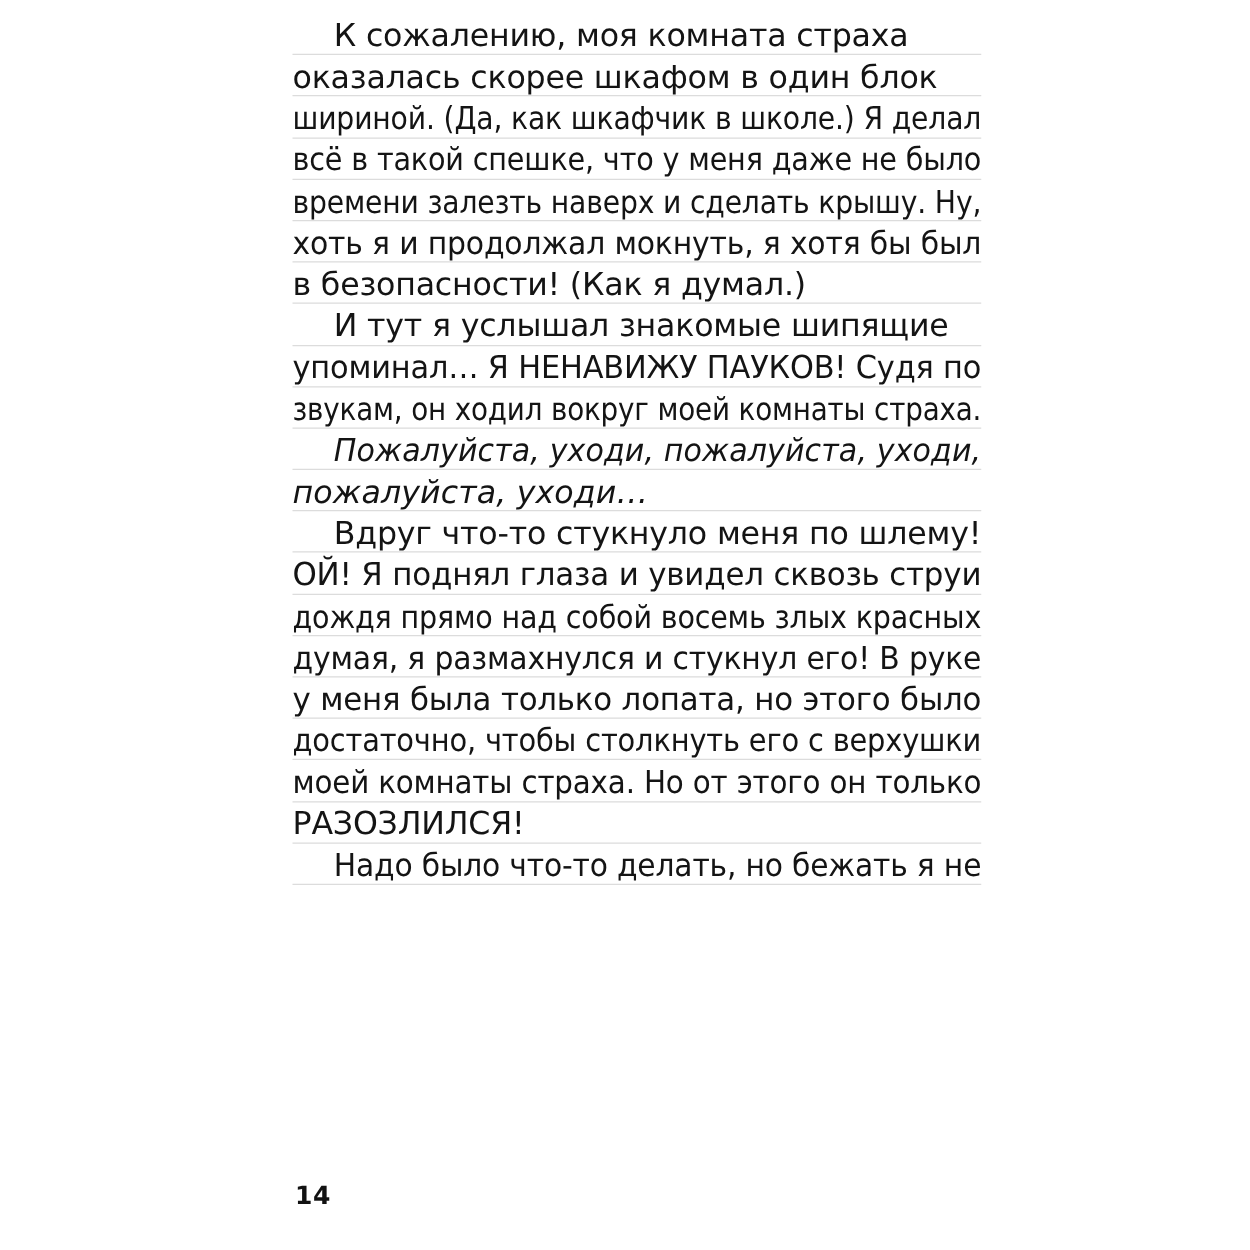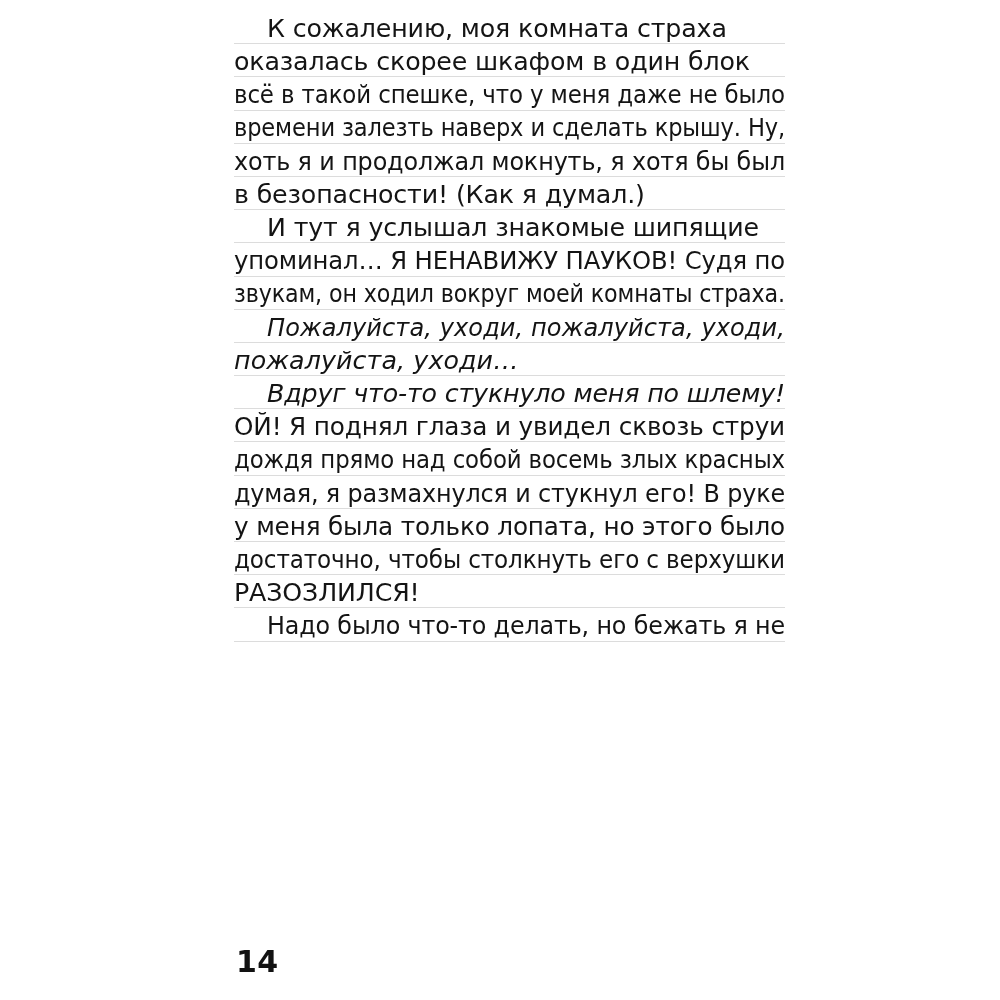--- a/index.html
+++ b/index.html
@@ -63,38 +63,41 @@
   
   .line .txt {
     transform-origin: left bottom;
   }
 
   
   #page-number {
     position: absolute;
     left: 236px;
     top: 944px;
-    font-size: 30px;
+    font-size: 20px;
     font-weight: 700;
     color: #121212;
     font-family: "DejaVu Sans", sans-serif;
     letter-spacing: 0.5px;
   }
 </style>
 </head>
 <body>
 
 <div id="page">
 
   <div id="text-block">
       <div class="line indent">
         <span class="txt">К сожалению, моя комната страха</span>
       </div>
       <div class="line">
         <span class="txt">оказалась скорее шкафом в один блок</span>
+      </div>
+      <div class="line">
+        <span class="txt" style="transform: scaleX(0.8933);">шириной. (Да, как шкафчик в школе.) Я делал</span>
       </div>
       <div class="line">
         <span class="txt" style="transform: scaleX(0.9064);">всё в такой спешке, что у меня даже не было</span>
       </div>
       <div class="line">
         <span class="txt" style="transform: scaleX(0.8923);">времени залезть наверх и сделать крышу. Ну,</span>
       </div>
       <div class="line">
         <span class="txt" style="transform: scaleX(0.9442);">хоть я и продолжал мокнуть, я хотя бы был</span>
       </div>
@@ -110,38 +113,41 @@
       <div class="line">
         <span class="txt" style="transform: scaleX(0.8784);">звукам, он ходил вокруг моей комнаты страха.</span>
       </div>
       <div class="line indent italic">
         <span class="txt" style="transform: scaleX(0.95);">Пожалуйста, уходи, пожалуйста, уходи,</span>
       </div>
       <div class="line italic">
         <span class="txt">пожалуйста, уходи…</span>
       </div>
       <div class="line indent">
-        <span class="txt" style="transform: scaleX(0.9999); font-style: italic;">Вдруг что-то стукнуло меня по шлему!</span>
+        <span class="txt" style="transform: scaleX(0.9999);">Вдруг что-то стукнуло меня по шлему!</span>
       </div>
       <div class="line">
         <span class="txt" style="transform: scaleX(0.9766);">ОЙ! Я поднял глаза и увидел сквозь струи</span>
       </div>
       <div class="line">
         <span class="txt" style="transform: scaleX(0.9032);">дождя прямо над собой восемь злых красных</span>
       </div>
       <div class="line">
         <span class="txt" style="transform: scaleX(0.9441);">думая, я размахнулся и стукнул его! В руке</span>
       </div>
       <div class="line">
         <span class="txt" style="transform: scaleX(0.9752);">у меня была только лопата, но этого было</span>
       </div>
       <div class="line">
         <span class="txt" style="transform: scaleX(0.9133);">достаточно, чтобы столкнуть его с верхушки</span>
       </div>
       <div class="line">
+        <span class="txt" style="transform: scaleX(0.9284);">моей комнаты страха. Но от этого он только</span>
+      </div>
+      <div class="line">
         <span class="txt">РАЗОЗЛИЛСЯ!</span>
       </div>
       <div class="line indent">
         <span class="txt" style="transform: scaleX(0.941);">Надо было что-то делать, но бежать я не</span>
       </div>
     </div>
 
   <div id="page-number">14</div>
 
 </div>

